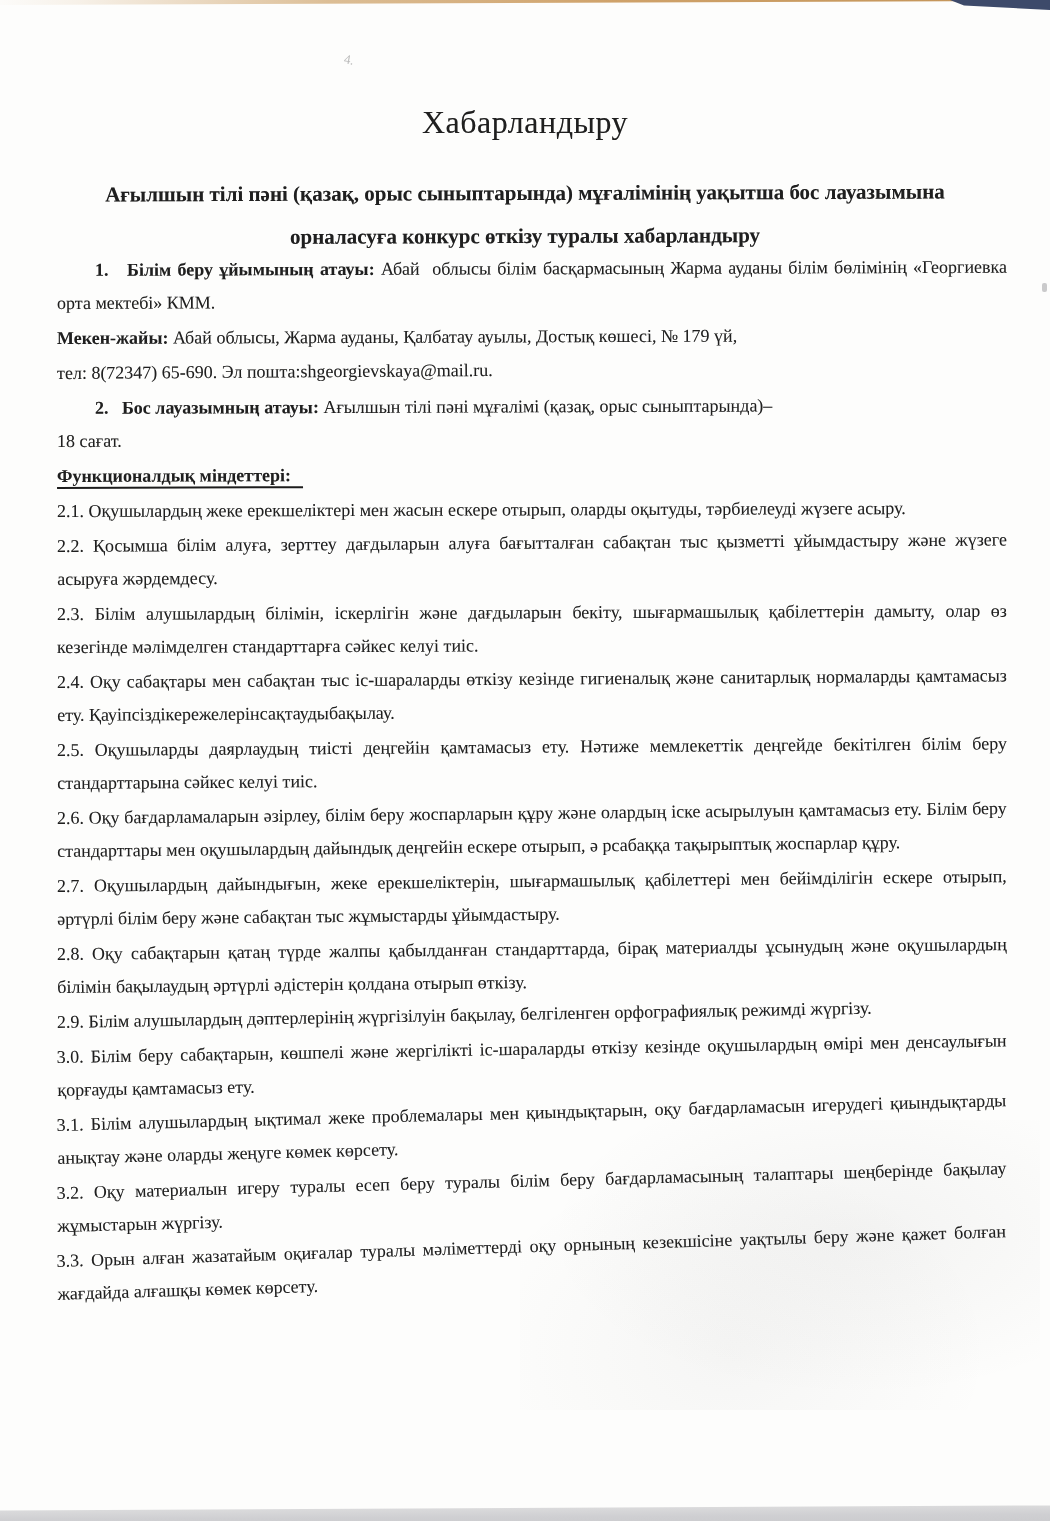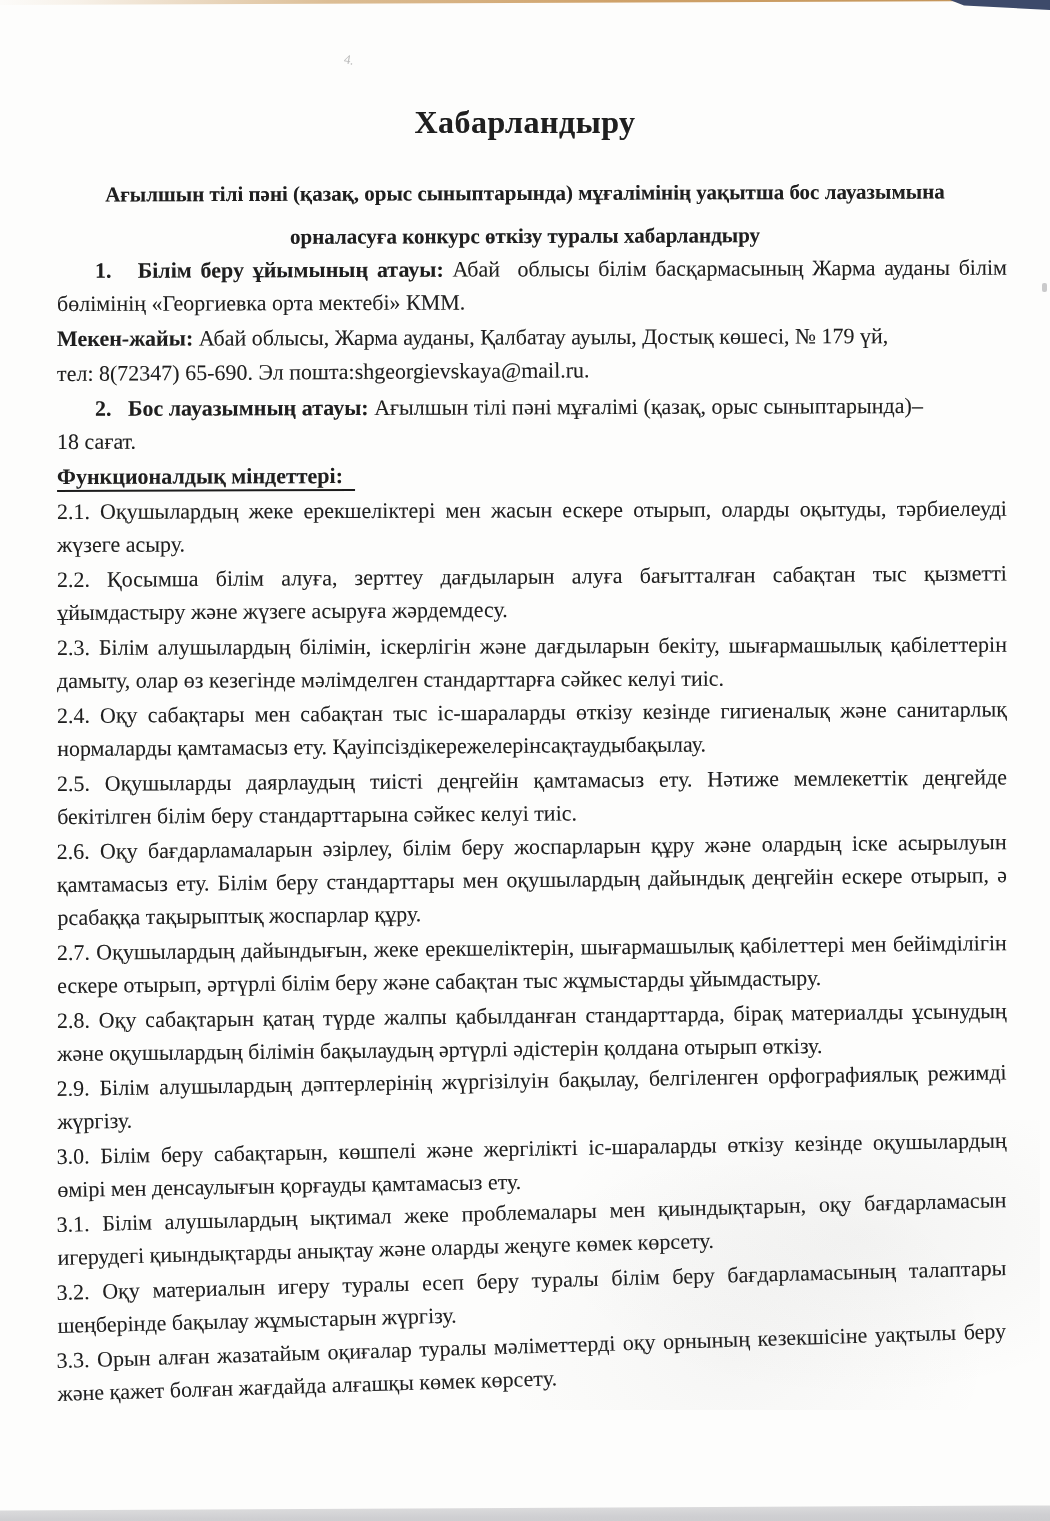--- a/index.html
+++ b/index.html
@@ -44,34 +44,34 @@
   }
   .stray{
     position:absolute;left:344px;top:52px;
     font-size:13px;color:#9a9a9a;opacity:0.65;
     transform:rotate(10deg);
   }
   
   .title{
     position:absolute;top:104px;left:0;width:100%;
     margin:0;text-align:center;
-    font-size:32px;font-weight:bold;
+    font-size:32px;font-weight:normal;
     letter-spacing:0.5px;
     text-shadow:0 0 0.5px rgba(0,0,0,0.35);
   }
   .subtitle{
     position:absolute;top:172px;left:55px;width:940px;
     margin:0;text-align:center;
     font-size:21px;font-weight:bold;line-height:43px;
     transform:rotate(-0.2deg);
     text-shadow:0 0 0.4px rgba(0,0,0,0.3);
   }
   .body{
     position:absolute;top:254px;left:57px;width:950px;
-    font-size:22px;line-height:33px;
+    font-size:18px;line-height:33px;
     text-shadow:0 0 0.4px rgba(0,0,0,0.25);
   }
   .para{
     margin:0 0 2px 0;
     text-align:justify;
   }
   .indent{text-indent:38px;}
   .nowrap{white-space:nowrap;}
   .bold{font-weight:bold;}
   .duties-heading{margin:0 0 2px 0;}

